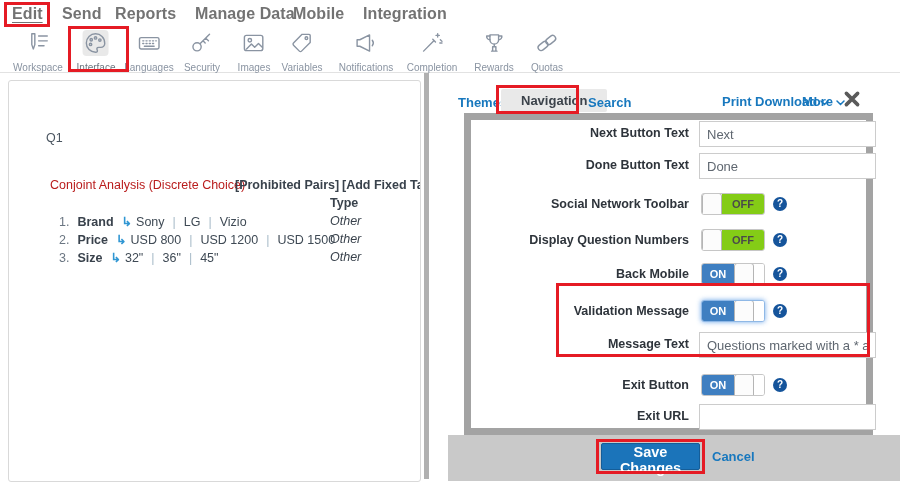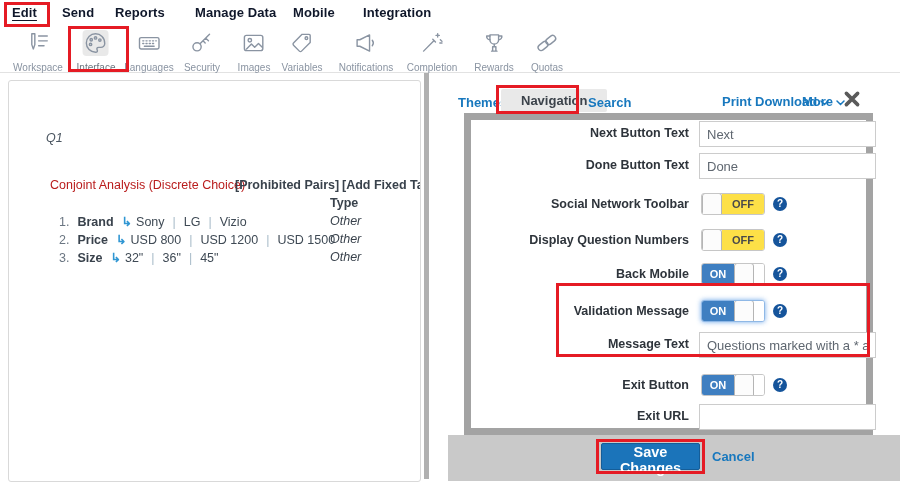--- a/index.html
+++ b/index.html
@@ -1,35 +1,35 @@
 <!DOCTYPE html>
 <html><head>
 <meta charset="utf-8">
 <style>
   * { margin:0; padding:0; box-sizing:border-box; }
   html,body { width:900px; height:484px; background:#fff; font-family:"Liberation Sans", sans-serif; overflow:hidden; }
   #app { position:relative; width:900px; height:484px; background:#fff; }
 
   
   .topnav { position:absolute; left:0; top:0; width:900px; height:28px; background:#fff; }
-  .nav-item { position:absolute; top:5px; font-size:13px; font-weight:700; color:#0f172a; cursor:pointer; letter-spacing:.1px; }
+  .nav-item { position:absolute; top:5px; font-size:16px; font-weight:700; color:#737373; cursor:pointer; letter-spacing:.1px; }
   .nav-item.active { text-decoration:underline; text-underline-offset:3px; }
 
   
   .toolbar { position:absolute; left:0; top:28px; width:900px; height:45px; background:#fff; border-bottom:1px solid #e2e2e2; }
   .tb-item { position:absolute; top:2px; transform:translateX(-50%); text-align:center; cursor:pointer; }
   .tb-icon { display:block; margin:0 auto 1px; width:26px; height:26px; }
   .tb-icon svg { stroke:#8a94a2; fill:none; stroke-width:1.3; stroke-linecap:round; stroke-linejoin:round; }
   .tb-label { font-size:10px; color:#8a94a2; white-space:nowrap; }
   .tb-item.active .tb-icon { background:#e9e9e9; border-radius:4px; }
   .tb-item.active .tb-label { color:#6d7680; }
 
   
   .preview { position:absolute; left:8px; top:80px; width:413px; height:402px; background:#fff; border:1px solid #d9d9d9; border-radius:3px; overflow:hidden; font-size:12.5px; color:#3f4a55; }
-  .q-code { position:absolute; left:37px; top:50px; color:#4a5560;font-style:italic; }
+  .q-code { position:absolute; left:37px; top:50px; color:#4a5560; }
   .q-title { position:absolute; left:41px; top:97px; color:#b91c1c; white-space:nowrap; }
   .q-link { position:absolute; top:97px; font-weight:700; color:#39424c; white-space:nowrap; cursor:pointer; }
   .type-header { position:absolute; left:321px; top:115px; font-weight:700; color:#39424c; }
   .attr-row { position:absolute; left:50px; white-space:nowrap; }
   .attr-num { color:#6b7682; margin-right:8px; }
   .attr-name { font-weight:600; color:#39424c; margin-right:8px; }
   .attr-arrow { color:#2f96d3; margin-right:4px; font-weight:700; }
   .attr-pipe { color:#a9bcc9; margin:0 8px; }
   .attr-type { position:absolute; left:321px; font-style:italic; color:#39424c; }
 
@@ -43,21 +43,21 @@
   .chev { display:inline-block; margin-left:3px; }
   .close-x { position:absolute; left:843px; top:90px; width:18px; height:18px; cursor:pointer; }
 
   
   .form-box { position:absolute; left:464px; top:113px; width:409px; height:322px; background:#fff; border:7px solid #a3a3a3; }
   .f-label { position:absolute; left:8px; width:210px; text-align:right; font-weight:700; font-size:12.5px; color:#2e343b; white-space:nowrap; }
   .f-input { position:absolute; left:228px; width:177px; height:26px; border:1px solid #ccc; padding:0 7px; font-size:13px; color:#5f6770; font-family:"Liberation Sans", sans-serif; background:#fff; }
   .toggle { position:absolute; left:230px; width:64px; height:22px; border:1px solid #c6c6c6; border-radius:3px; display:flex; overflow:hidden; background:#fff; cursor:pointer; font-size:11px; font-weight:700; }
   .toggle.glow { border-color:#8fb8e6; box-shadow:0 0 5px rgba(90,155,230,.85); }
   .t-on { width:32px; background:#3f7fc1; color:#fff; display:flex; align-items:center; justify-content:center; }
-  .t-off { flex:1; background:#fde047; color:#4a4a4a; display:flex; align-items:center; justify-content:center; }
+  .t-off { flex:1; background:#84cc16; color:#4a4a4a; display:flex; align-items:center; justify-content:center; }
   .t-knob { width:20px; background:#fcfcfc; border:1px solid #b5b5b5; border-radius:3px; margin:-1px 0; height:24px; }
   .t-rest { flex:1; background:#fff; }
   .help { position:absolute; left:302px; width:14px; height:14px; border-radius:50%; background:#15549b; color:#fff; font-size:10px; font-weight:700; text-align:center; line-height:14px; cursor:pointer; }
 
   
   .footer { position:absolute; left:448px; top:435px; width:452px; height:46px; background:#c9c9c9; }
   .save-btn { position:absolute; left:601px; top:443px; width:99px; height:27px; background:#1b74ba; border:1px solid #155d98; border-radius:2px; color:#fff; font-size:14.5px; font-weight:700; font-family:"Liberation Sans", sans-serif; cursor:pointer; }
   .cancel-link { position:absolute; left:712px; top:449px; font-size:13px; font-weight:600; color:#1878be; cursor:pointer; }
 
   

